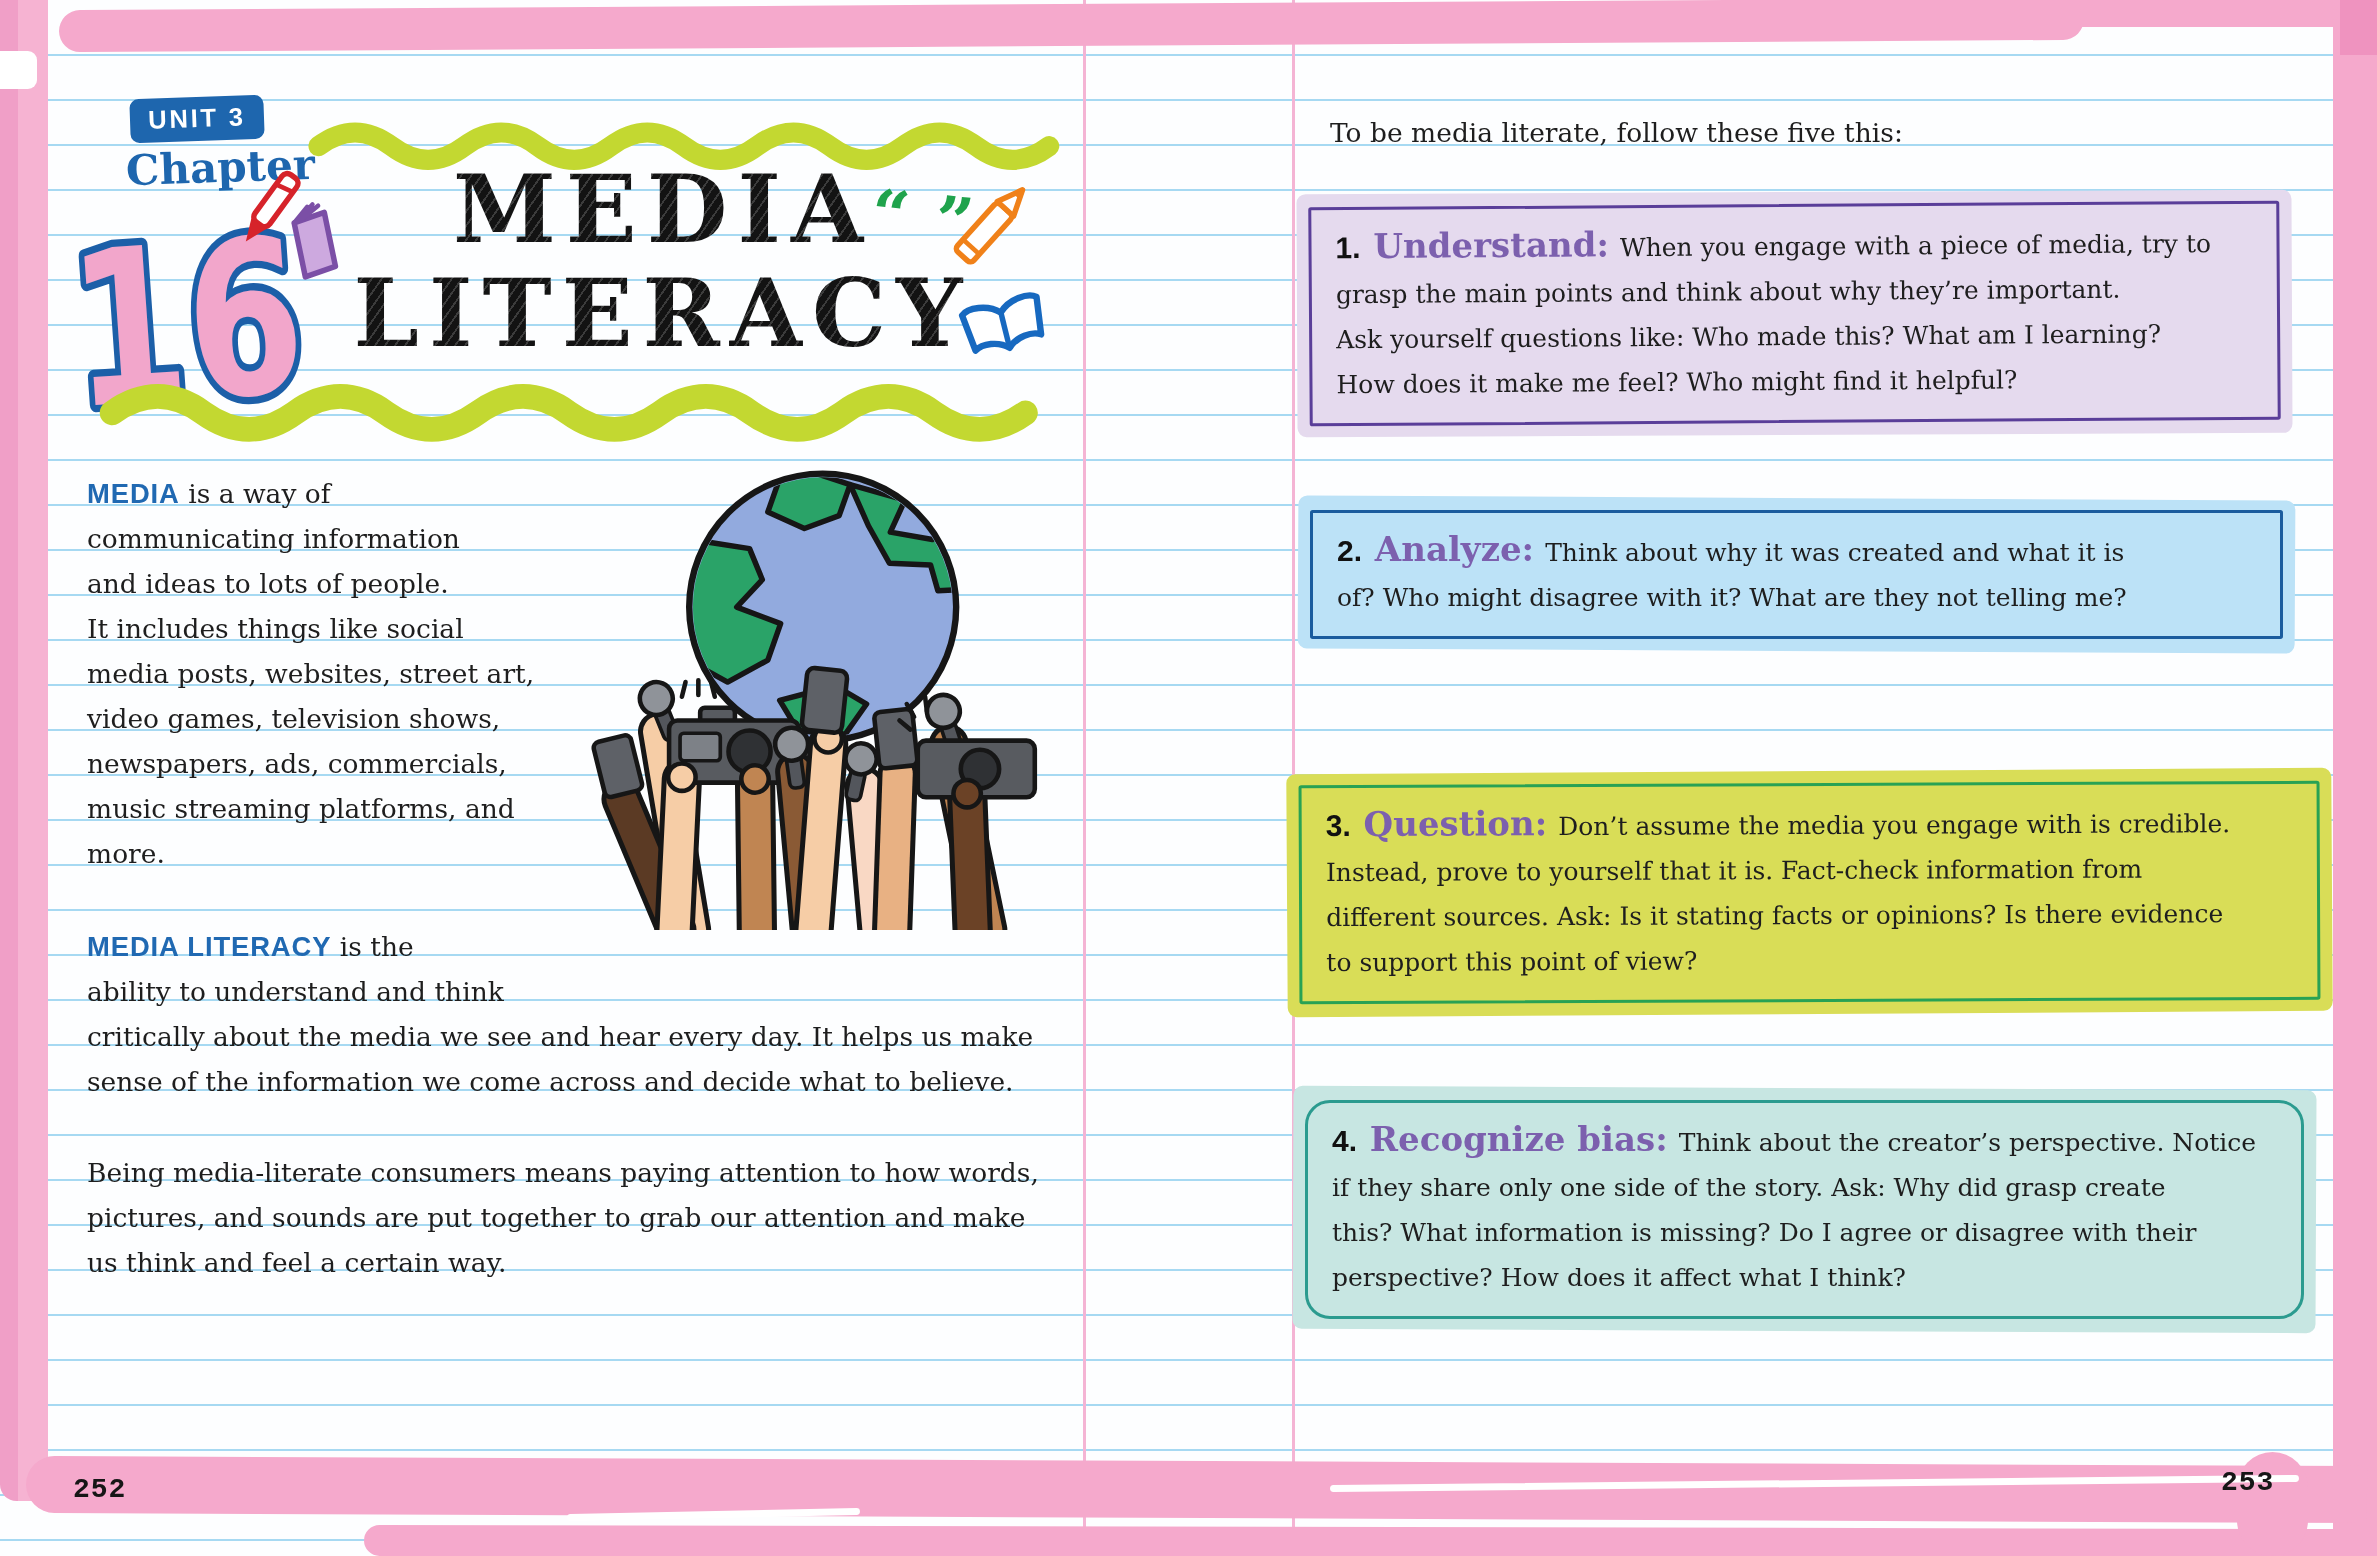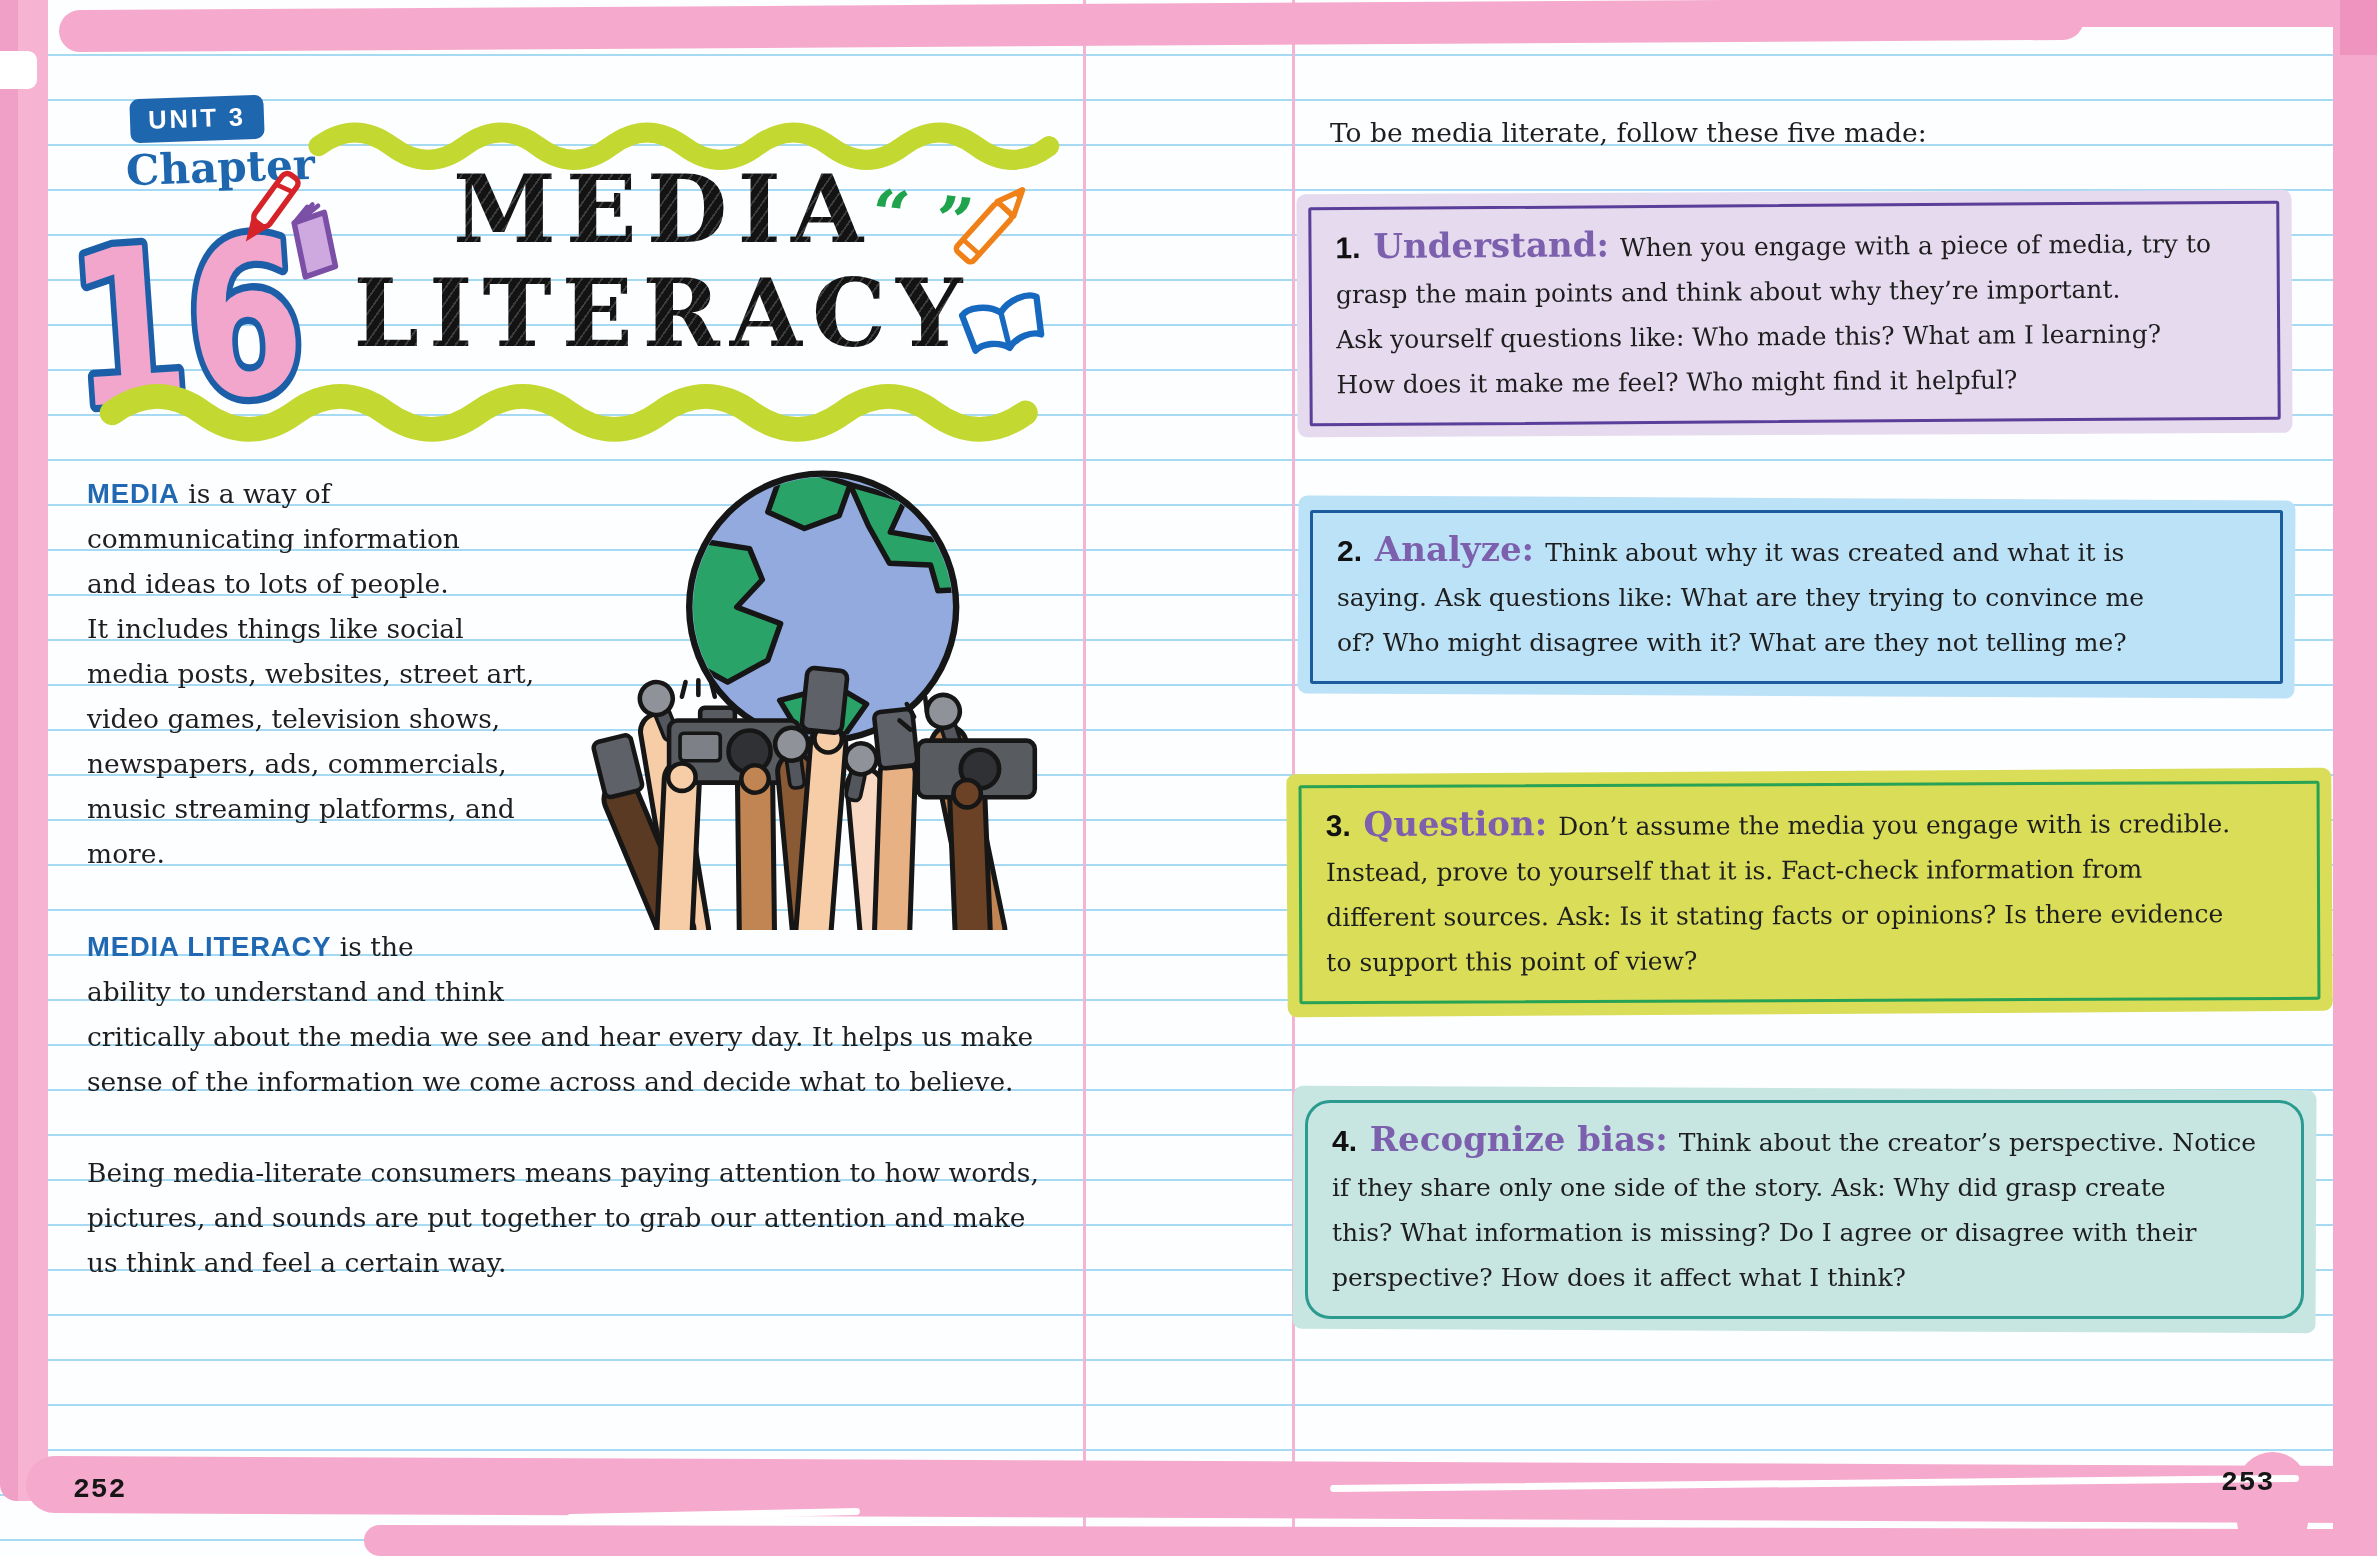--- a/index.html
+++ b/index.html
@@ -265,39 +265,38 @@
           </g>
           <path d="M368,286 l-12,-10 M372,272 l-8,-14 M386,266 l-2,-16" stroke="#161616" stroke-width="5" fill="none"></path>
           <circle cx="430" cy="356" r="15" fill="#6B4226" stroke="#161616" stroke-width="5"></circle>
         </g>
       </g>
     </svg>
   </div>
 
   <div>
 
-    <div class="abs bodytext intro">To be media literate, follow these five made:</div>
+    <div class="abs bodytext intro">To be media literate, follow these five this:</div>
 
     <div class="abs step-wrap w0" style="background: rgb(229, 218, 238);">
       <div class="step-inner boxtext" style="border-color: rgb(90, 62, 153);">
         <div>
           <span class="step-num">1.</span><span class="step-title">Understand:</span><span>When you engage with a piece of media, try to</span>
         </div>
         <div>grasp the main points and think about why they’re important.</div>
         <div>Ask yourself questions like: Who made this? What am I learning?</div>
         <div>How does it make me feel? Who might find it helpful?</div>
       </div>
     </div>
 
     <div class="abs step-wrap w1" style="background: rgb(188, 226, 247);">
       <div class="step-inner boxtext" style="border-color: rgb(27, 92, 158);">
         <div>
           <span class="step-num">2.</span><span class="step-title">Analyze:</span><span>Think about why it was created and what it is</span>
         </div>
-        <div>saying. Ask questions like: What are they trying to convince me</div>
         <div>of? Who might disagree with it? What are they not telling me?</div>
       </div>
     </div>
 
     <div class="abs step-wrap w2" style="background: rgb(217, 221, 87);">
       <div class="step-inner boxtext" style="border-color: rgb(40, 162, 84);">
         <div>
           <span class="step-num">3.</span><span class="step-title">Question:</span><span>Don’t assume the media you engage with is credible.</span>
         </div>
         <div>Instead, prove to yourself that it is. Fact-check information from</div>

